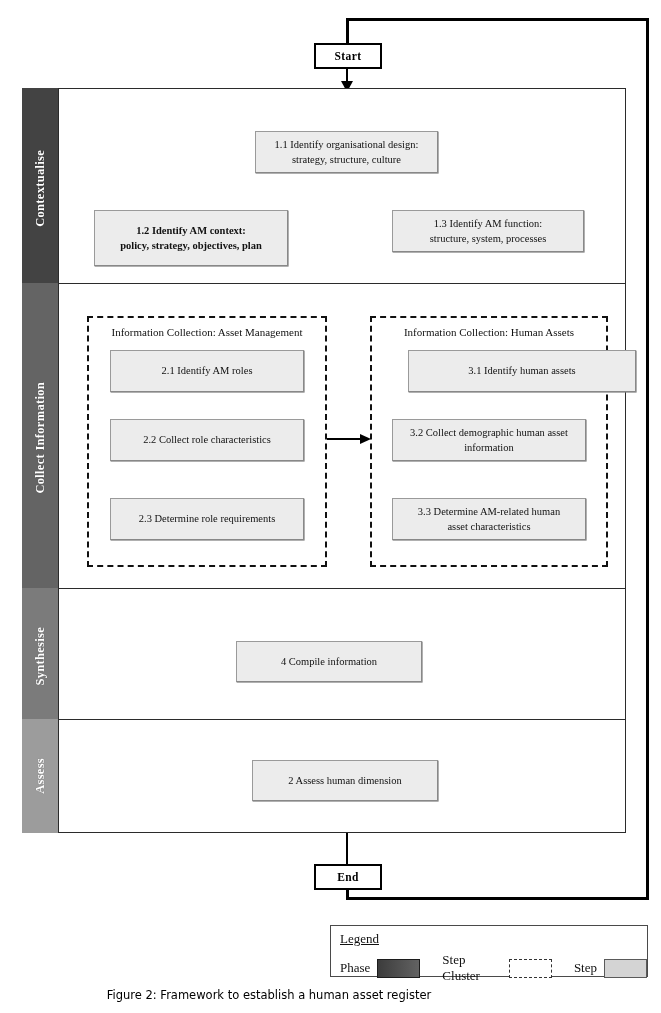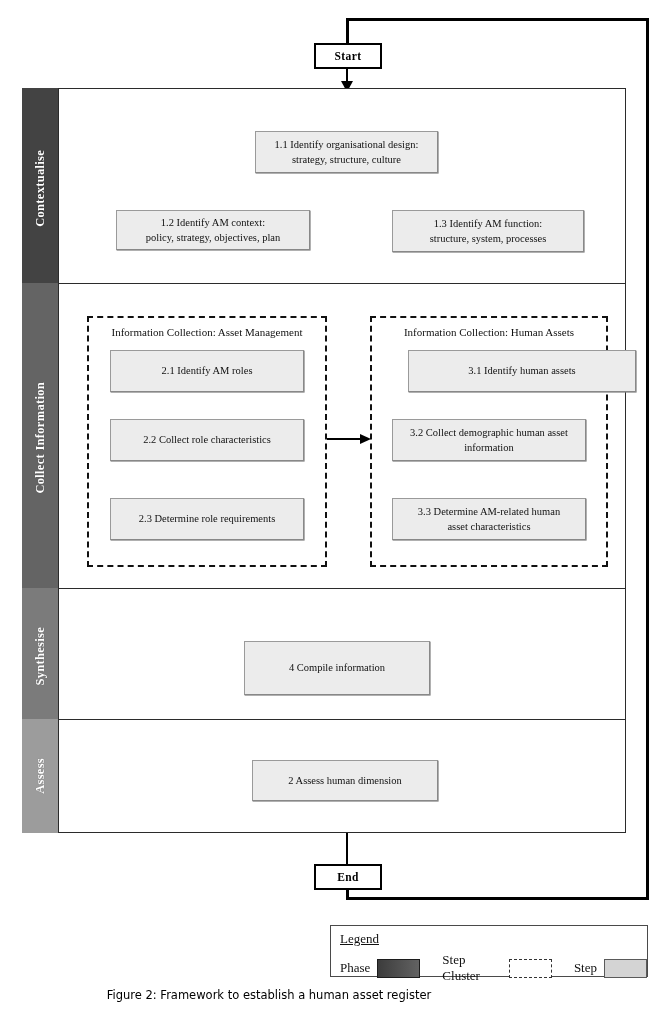--- a/index.html
+++ b/index.html
@@ -217,21 +217,21 @@
     </div>
   </div>
 
   <div class="step" style="left:255px;top:131px;width:183px;height:42px;padding-left:6px;">
     <span>
       <span>1.1 Identify organisational design:</span>
       <span>strategy, structure, culture</span>
     </span>
   </div>
 
-  <div class="step" style="left:116px;top:210px;width:194px;height:40px;">
+  <div class="step" style="left:94px;top:210px;width:194px;height:56px;font-weight:bold;">
     <span>
       <span>1.2 Identify AM context:</span>
       <span>policy, strategy, objectives, plan</span>
     </span>
   </div>
 
   <div class="step" style="left:392px;top:210px;width:192px;height:42px;align-items:center;">
     <span>
       <span>1.3 Identify AM function:</span>
       <span>structure, system, processes</span>
@@ -262,21 +262,21 @@
   <div class="step" style="left:392px;top:498px;width:194px;height:42px;">
     <span>
       <span>3.3 Determine AM-related human</span>
       <span>asset characteristics</span>
     </span>
   </div>
 
   <div class="hline" style="left:327px;top:438px;width:35px;"></div>
   <div class="arrow-right" style="left:360px;top:434px;"></div>
 
-  <div class="step" style="left:244px;top:641px;width:186px;height:54px;">4 Compile information</div>
+  <div class="step" style="left:236px;top:641px;width:186px;height:41px;">4 Compile information</div>
 
   <div class="step" style="left:252px;top:760px;width:186px;height:41px;">2 Assess human dimension</div>
 
   <div class="vline" style="left:346px;top:833px;height:33px;"></div>
 
   <div class="terminator" style="left:314px;top:864px;width:68px;height:26px;">End</div>
 
   <div class="legend-box" style="left:330px;top:925px;width:318px;height:52px;">
     <div class="legend-title">Legend</div>
     <div class="legend-row">

